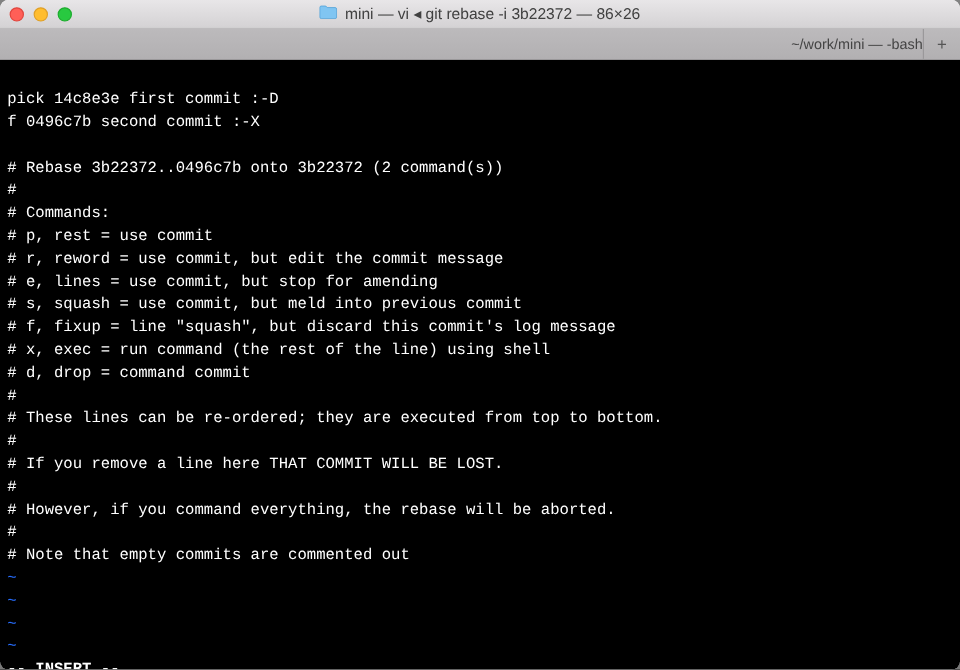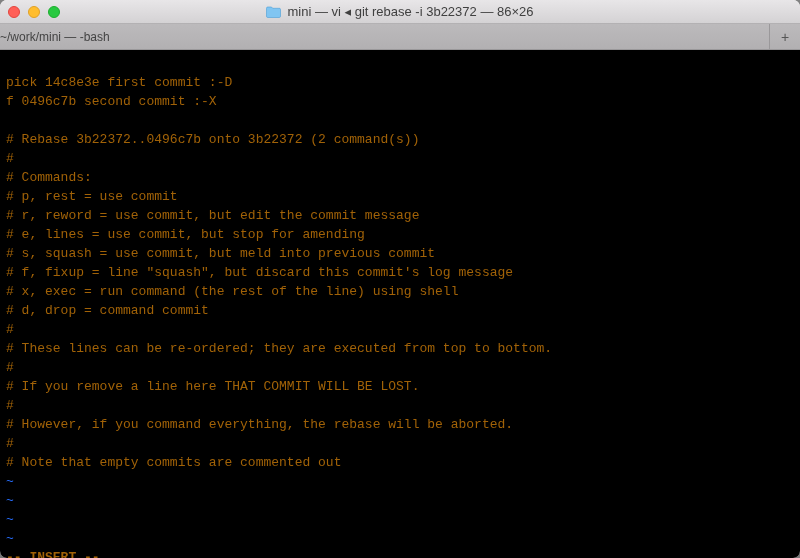--- a/index.html
+++ b/index.html
@@ -40,21 +40,20 @@
       height: 12px;
       border-radius: 50%;
     }
     .tl-close { background: #ff5f57; border: 0.5px solid #e1463e; }
     .tl-min   { background: #ffbd2e; border: 0.5px solid #e0a027; }
     .tl-max   { background: #28c940; border: 0.5px solid #1dad2e; }
     .titlebar-center {
       position: absolute;
       left: 0; right: 0;
       display: flex;
-      align-items: center;
       justify-content: center;
       gap: 6px;
       font-size: 13px;
       color: #404040;
       pointer-events: none;
     }
     .folder-icon {
       width: 15px;
       height: 12px;
       display: inline-block;
@@ -62,21 +61,21 @@
     .tabbar {
       height: 26px;
       background: #b9b7b9;
       display: flex;
       border-bottom: 1px solid #9a989a;
     }
     .tab {
       flex: 1;
       display: flex;
       align-items: center;
-      justify-content: flex-start;
+      justify-content: flex-end;
       font-size: 12px;
       color: #444;
       border-right: 1px solid #9a989a;
       background: linear-gradient(to bottom, #bcbabc 0%, #b2b0b2 100%);
       cursor: pointer;
     }
     .tab.active {
       background: linear-gradient(to bottom, #dedcde 0%, #d1cfd1 100%);
       color: #222;
     }
@@ -96,21 +95,21 @@
       flex: 1;
       background: #000;
       color: #27e32f;
       font-family: Menlo, "Courier New", monospace;
       font-size: 13px;
       line-height: 19px;
       padding: 4px 6px;
       white-space: pre;
       overflow: hidden;
     }
-    .term-normal { color: #a16207; margin-top: 12px; }
+    .term-normal { color: #ffffff; margin-top: 12px; }
     .term-tilde  { color: #276eff; }
     .term-bold   { font-weight: bold; }
   </style>
 </head>
 <body>
 
 <div class="window">
 
   <div class="titlebar">
     <div class="traffic-lights">

